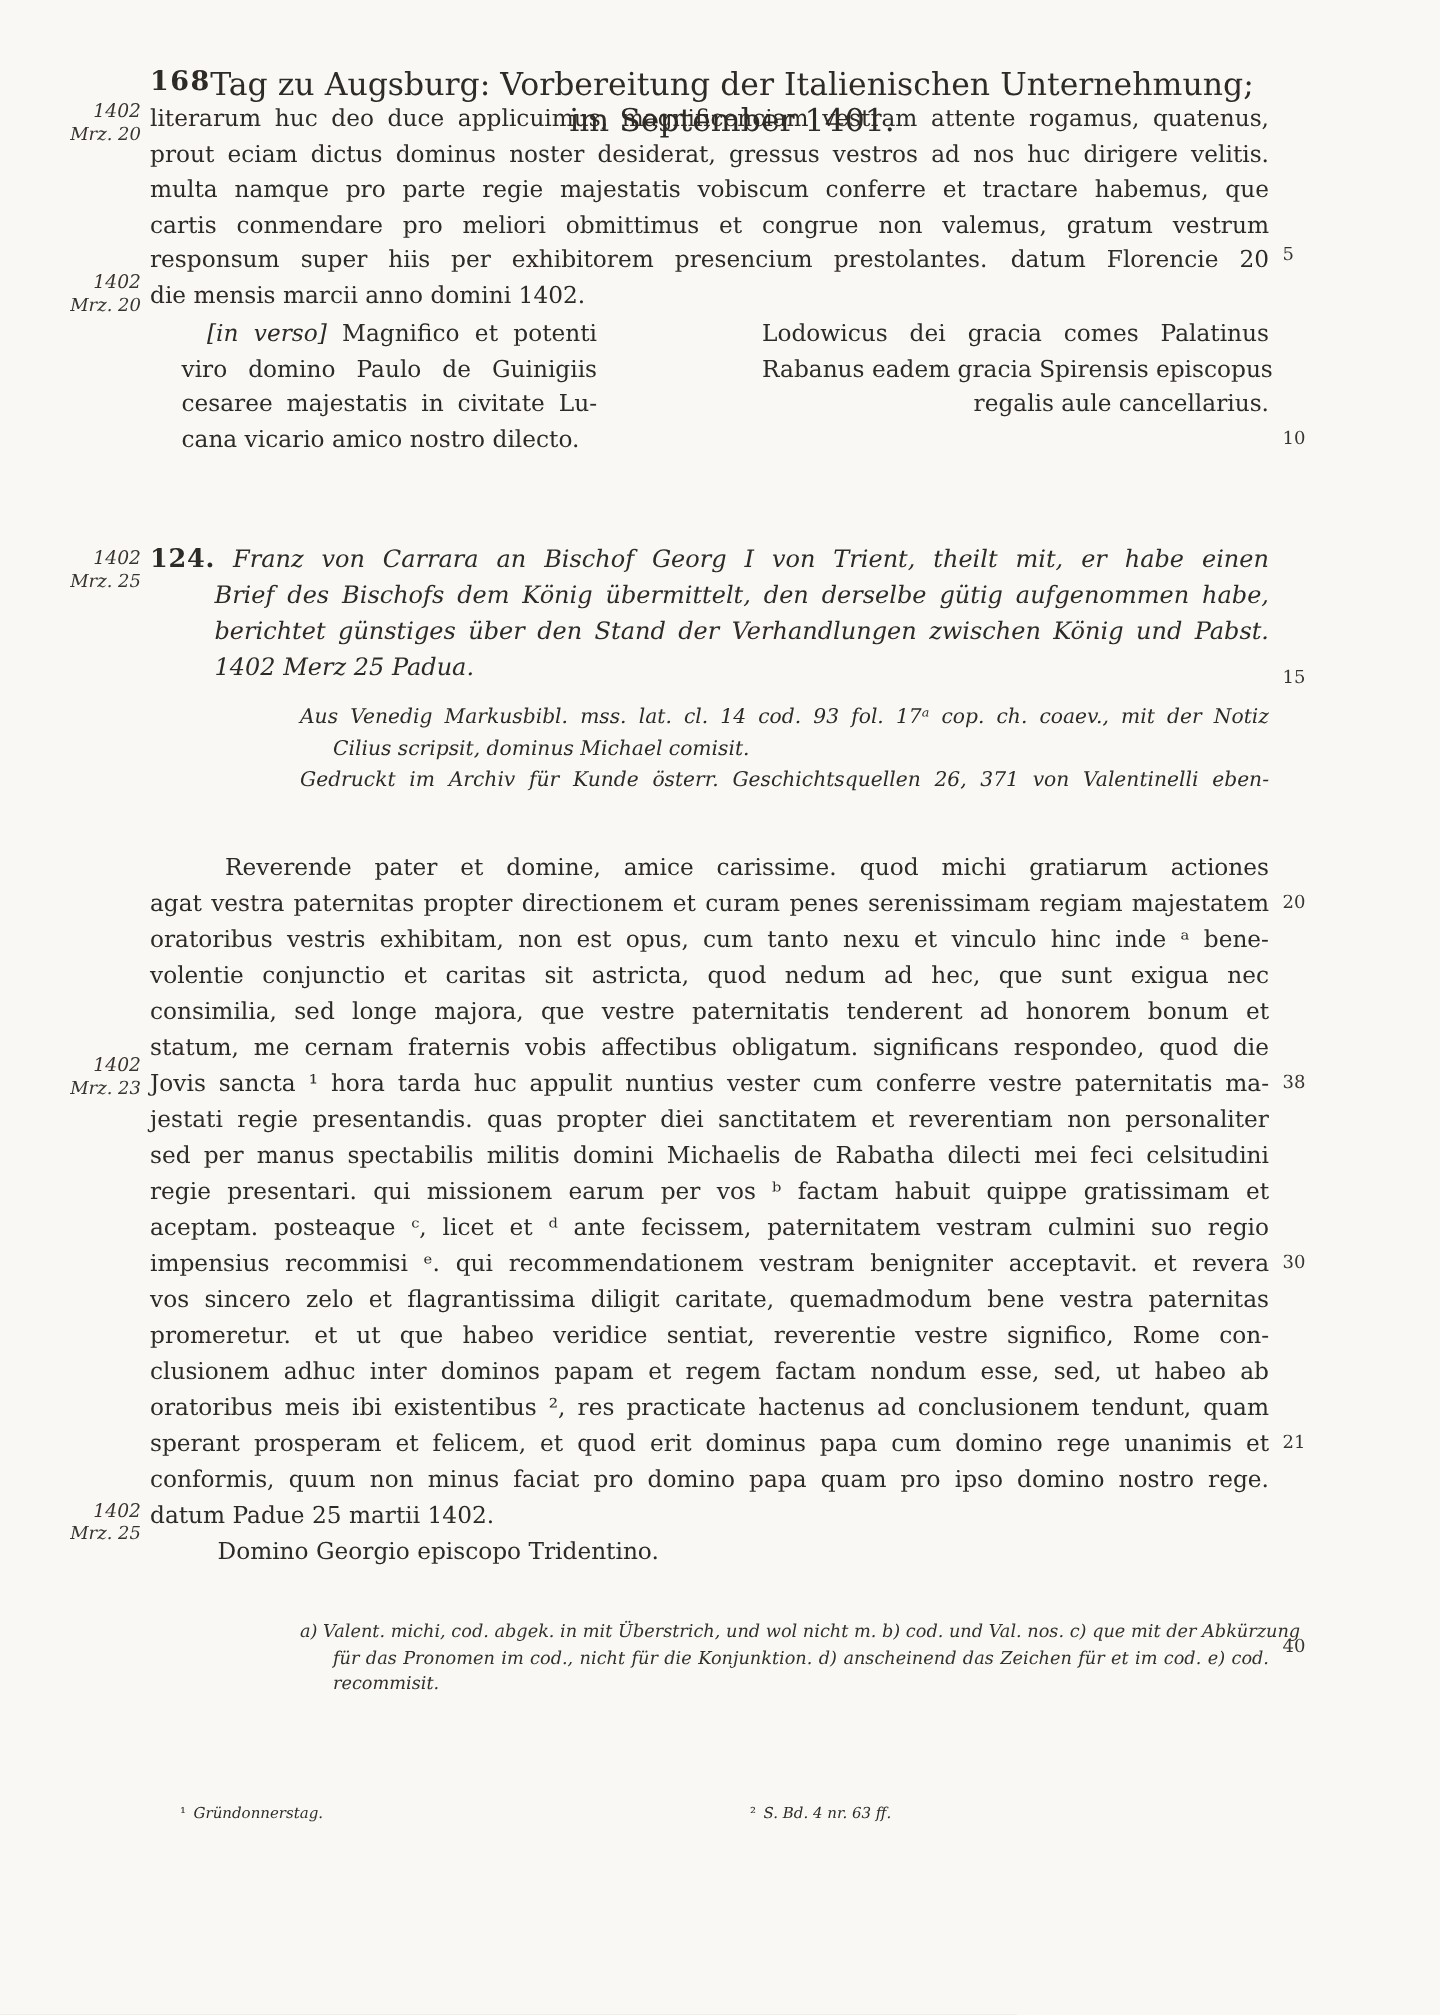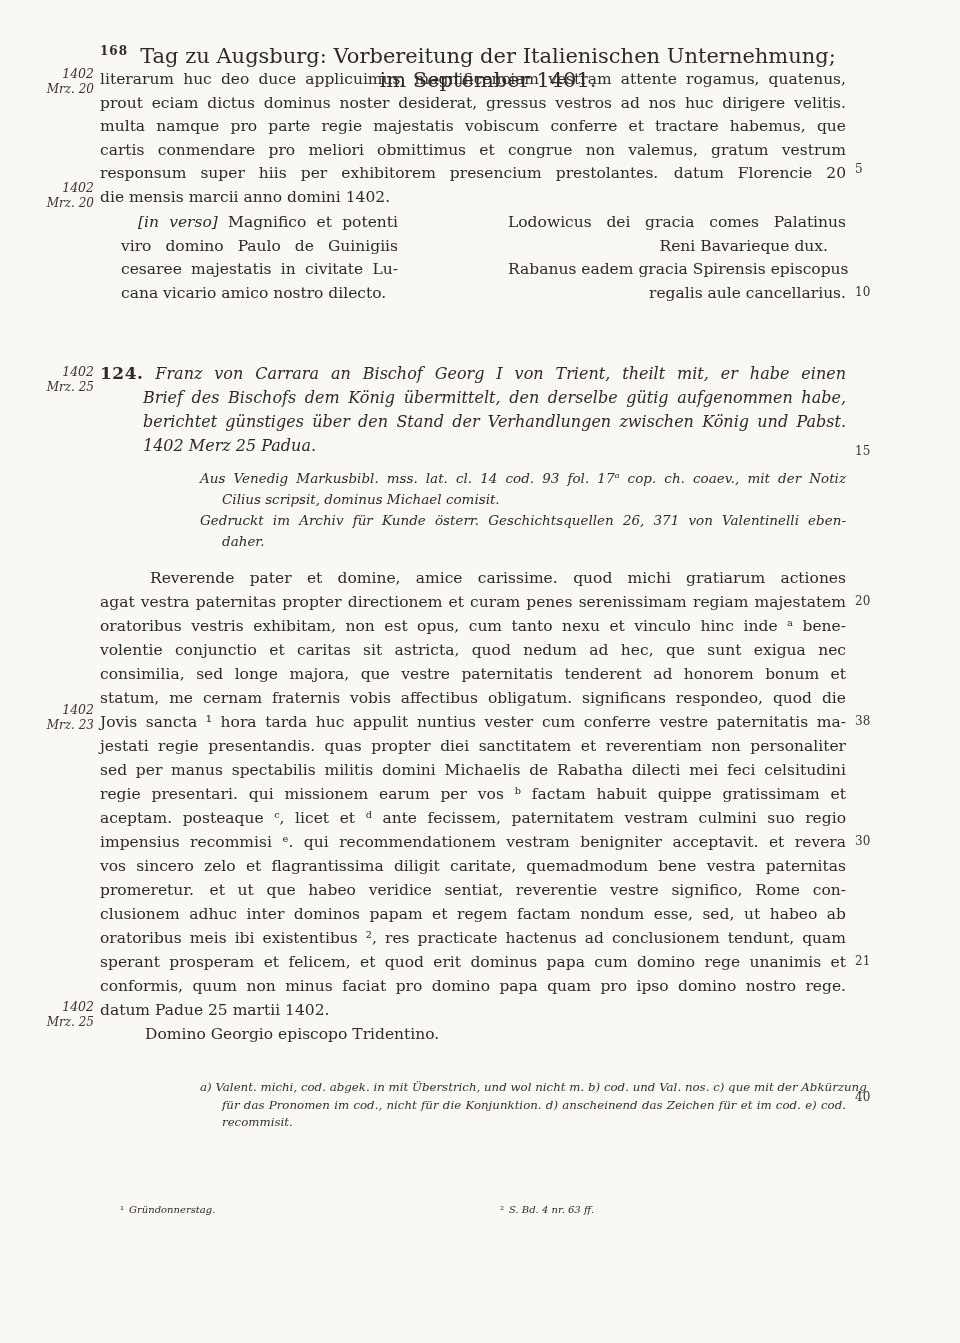--- a/index.html
+++ b/index.html
@@ -9,21 +9,21 @@
     font-family:"DejaVu Serif","DejaVu Sans",serif;
   }
   .page *{box-sizing:border-box;}
   .line{white-space:nowrap;line-height:inherit;}
   .j{text-align:justify;text-align-last:justify;}
   .it{font-style:italic;}
   .rm{font-style:normal;}
 
   
   .hdr{position:absolute;top:44px;left:100px;width:746px;height:22px;}
-  .pgnum{position:absolute;left:0;top:0;font-weight:bold;font-size:12px;letter-spacing:1px;}
+  .pgnum{position:absolute;left:0;top:0;font-weight:bold;font-size:18px;letter-spacing:1px;}
   .ptitle{display:block;text-align:center;font-size:21px;padding-left:30px;}
 
   
   .mnote{position:absolute;left:34px;width:60px;text-align:right;font-style:italic;color:#39342e;}
   .mnote .yr{display:block;font-size:12.5px;line-height:15px;}
   .mnote .dy{display:block;font-size:12px;line-height:16px;}
 
   
   .lnum{position:absolute;left:855px;width:28px;font-size:12px;color:#39342e;text-align:left;}
 
@@ -106,38 +106,36 @@
 
   <div class="addr">
     <div class="addr-l">
       <div class="line j ind17"><span class="it">[in verso]</span> <span>Magnifico et potenti</span></div>
       <div class="line j">viro domino Paulo de Guinigiis</div>
       <div class="line j">cesaree majestatis in civitate Lu-</div>
       <div class="line">cana vicario amico nostro dilecto.</div>
     </div>
     <div class="addr-r">
       <div class="line j">Lodowicus dei gracia comes Palatinus</div>
-      <div class="line alr pr18">Reni Bavarieque dux.</div>
       <div class="line j">Rabanus eadem gracia Spirensis episcopus</div>
       <div class="line alr">regalis aule cancellarius.</div>
     </div>
   </div>
 
   <div class="head124">
     <div class="line j"><span class="doc-num">124.</span> <span>Franz von Carrara an Bischof Georg I von Trient, theilt mit, er habe einen</span></div>
     <div class="line j cont">Brief des Bischofs dem König übermittelt, den derselbe gütig aufgenommen habe,</div>
     <div class="line j cont">berichtet günstiges über den Stand der Verhandlungen zwischen König und Pabst.</div>
     <div class="line cont">1402 Merz 25 Padua.</div>
   </div>
 
   <div class="srcnote">
     <div class="line j">Aus Venedig Markusbibl. mss. lat. cl. 14 cod. 93 fol. 17ᵃ cop. ch. coaev., mit der Notiz</div>
     <div class="line ml22">Cilius scripsit, dominus Michael comisit.</div>
     <div class="line j">Gedruckt im Archiv für Kunde österr. Geschichtsquellen 26, 371 von Valentinelli eben-</div>
-    <div class="line ml22">daher.</div>
   </div>
 
   <div class="mainb">
     <div class="line j ind50">Reverende pater et domine, amice carissime. quod michi gratiarum actiones</div>
     <div class="line j">agat vestra paternitas propter directionem et curam penes serenissimam regiam majestatem</div>
     <div class="line j">oratoribus vestris exhibitam, non est opus, cum tanto nexu et vinculo hinc inde ᵃ bene-</div>
     <div class="line j">volentie conjunctio et caritas sit astricta, quod nedum ad hec, que sunt exigua nec</div>
     <div class="line j">consimilia, sed longe majora, que vestre paternitatis tenderent ad honorem bonum et</div>
     <div class="line j">statum, me cernam fraternis vobis affectibus obligatum. significans respondeo, quod die</div>
     <div class="line j">Jovis sancta ¹ hora tarda huc appulit nuntius vester cum conferre vestre paternitatis ma-</div>

